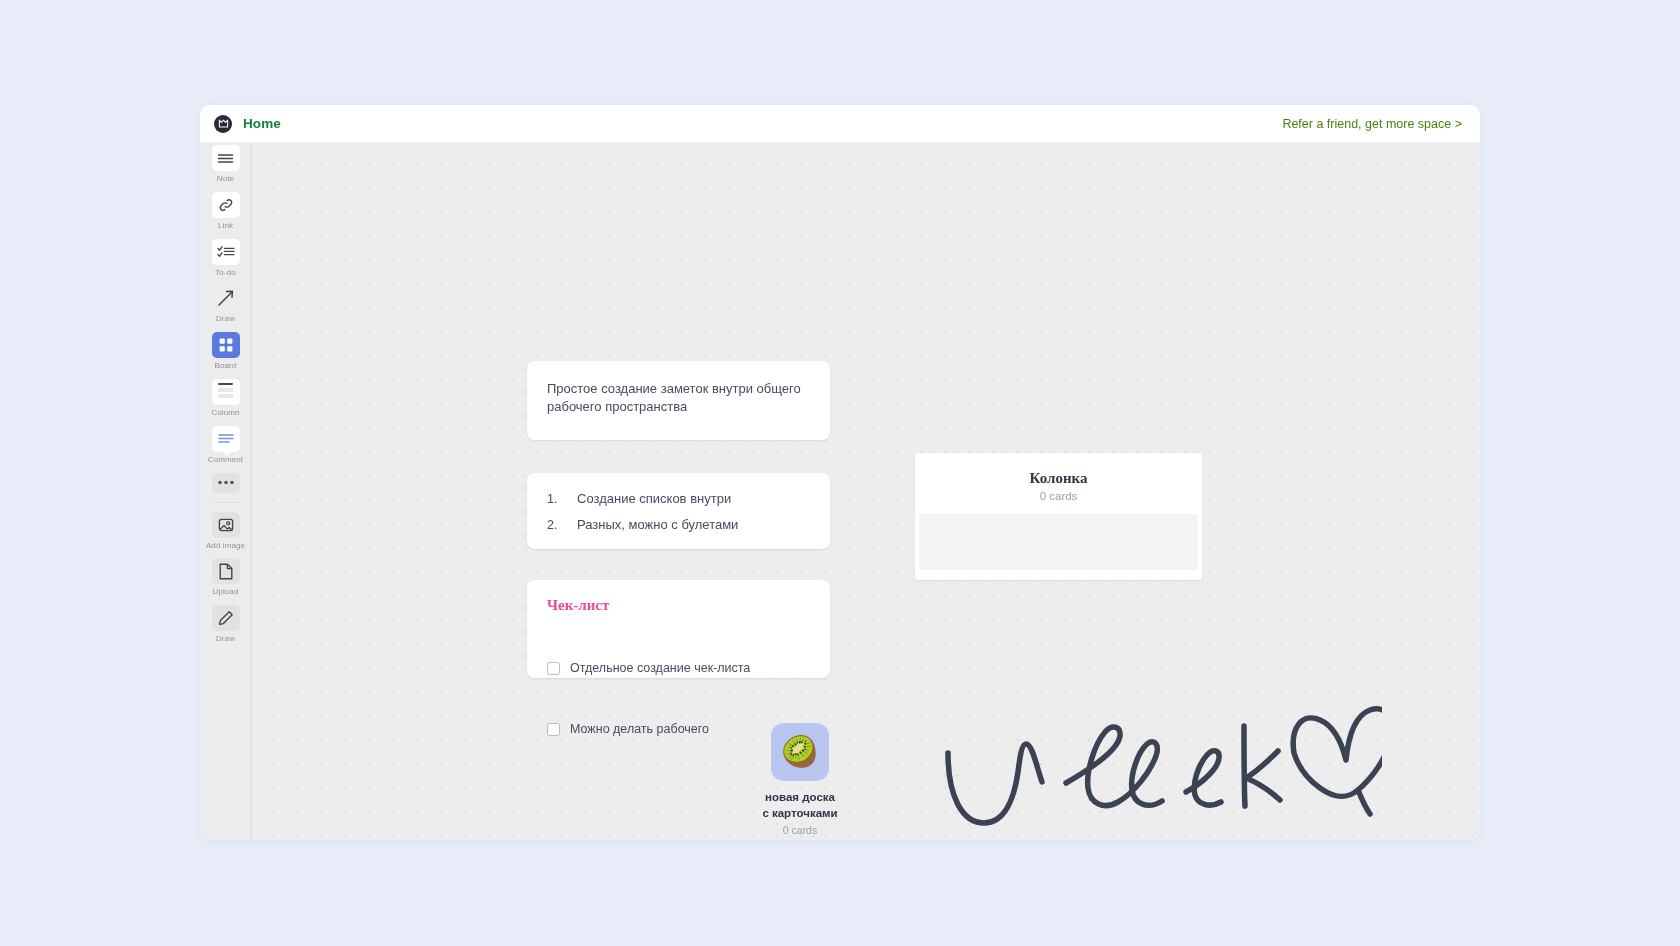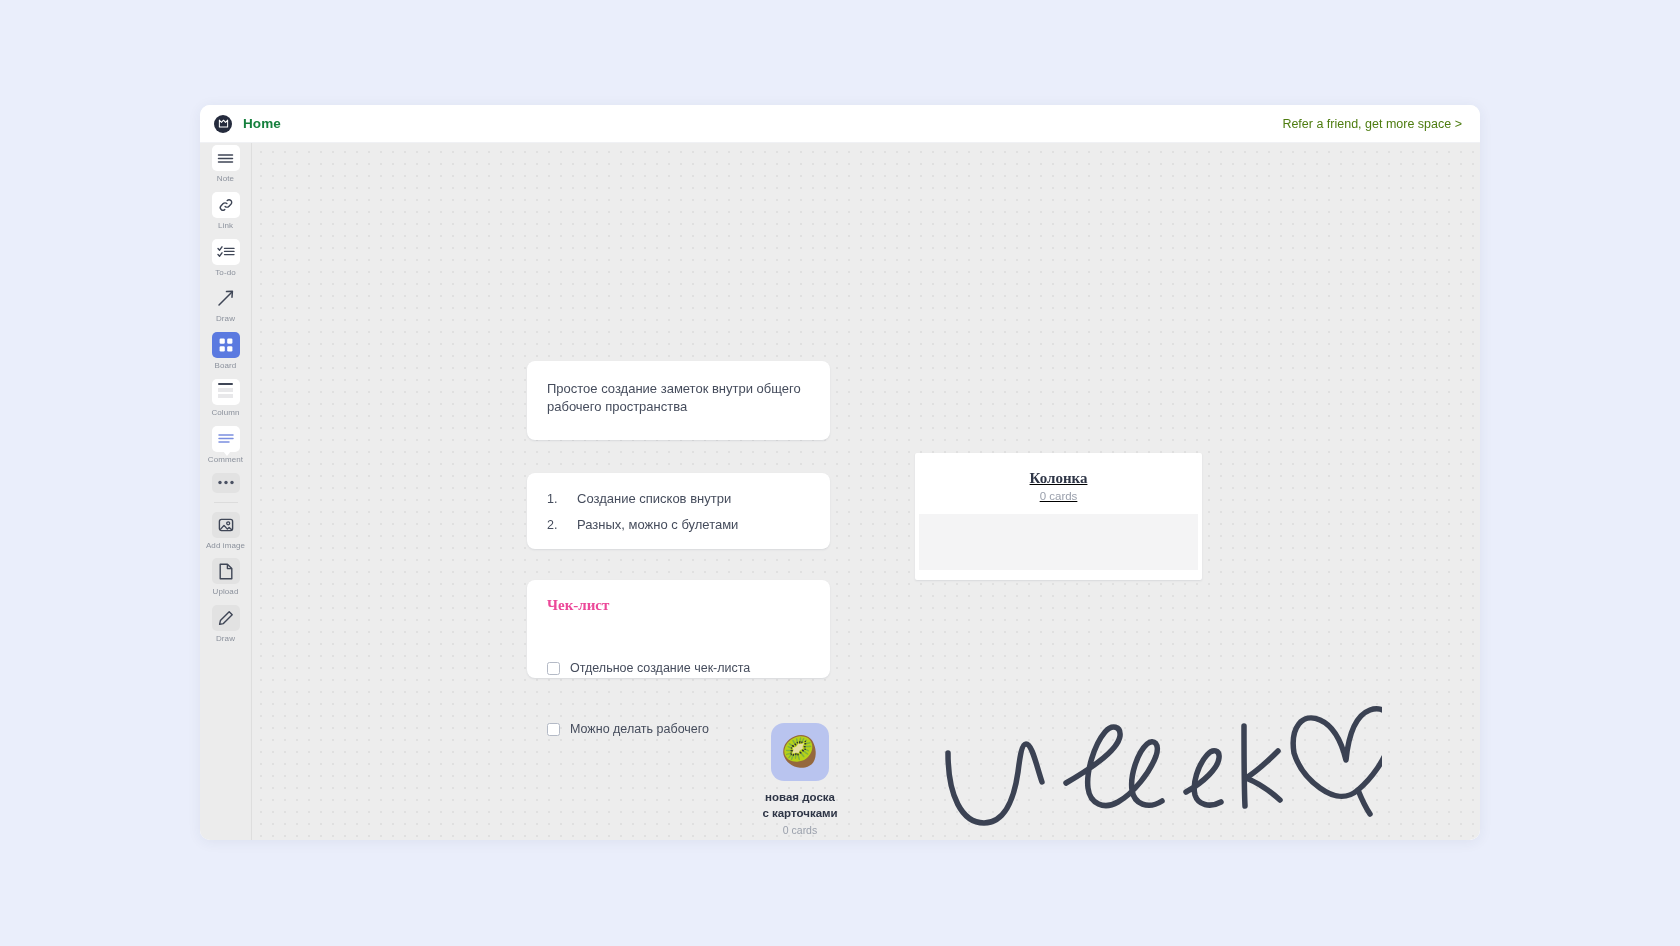--- a/index.html
+++ b/index.html
@@ -338,21 +338,21 @@
       <div class="cl-row">
         <div class="cl-box"></div>
         <div class="cl-text">Отдельное создание чек-листа</div>
       </div>
       <div class="cl-row">
         <div class="cl-box"></div>
         <div class="cl-text">Можно делать рабочего</div>
       </div>
     </div>
 
-    <div id="column-card" style="left:663px; top:310px; width:287px; height:127px;text-decoration:underline;">
+    <div id="column-card" style="left:663px; top:310px; width:287px; height:127px;">
       <div id="column-head">
         <div id="column-title">Колонка</div>
         <div id="column-count">0 cards</div>
       </div>
       <div id="column-body"></div>
     </div>
 
 
     <div class="board-tile" style="left:488px; top:580px; width:120px;">
       <div class="board-thumb" style="background:#b9c4ef;">

